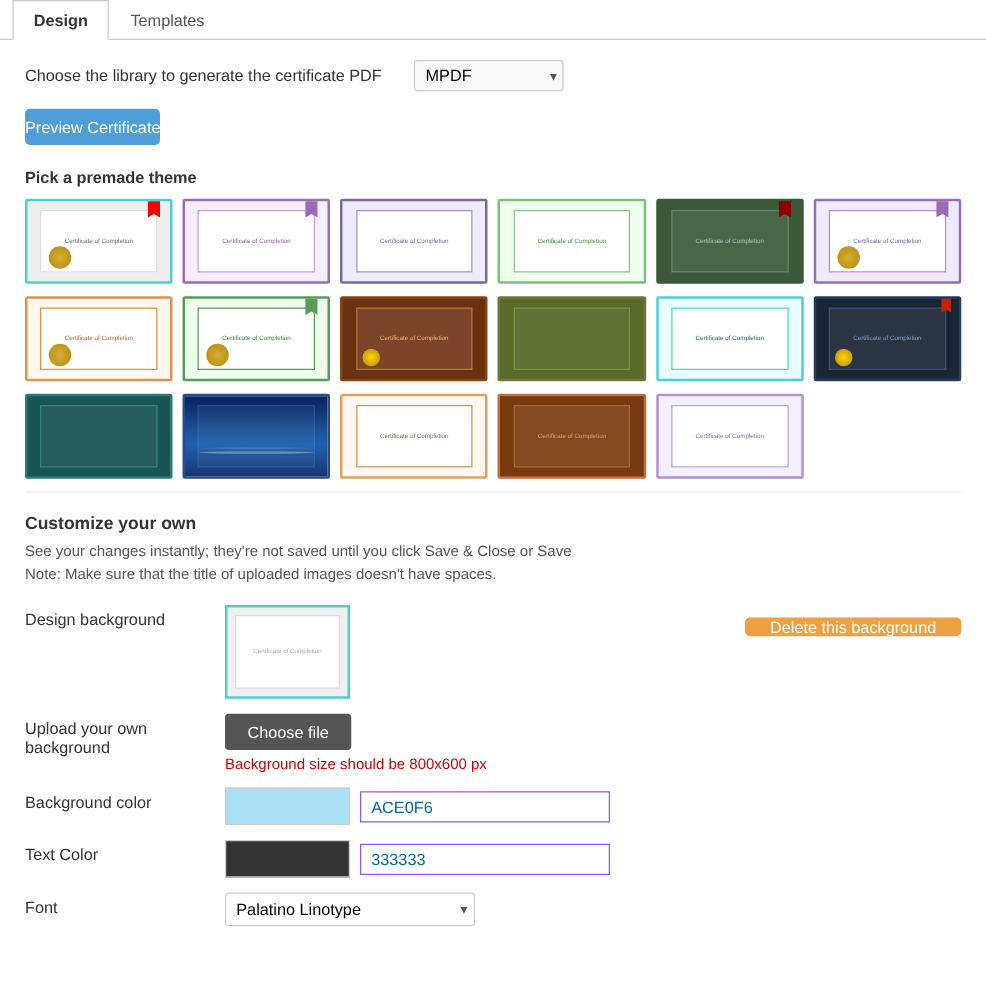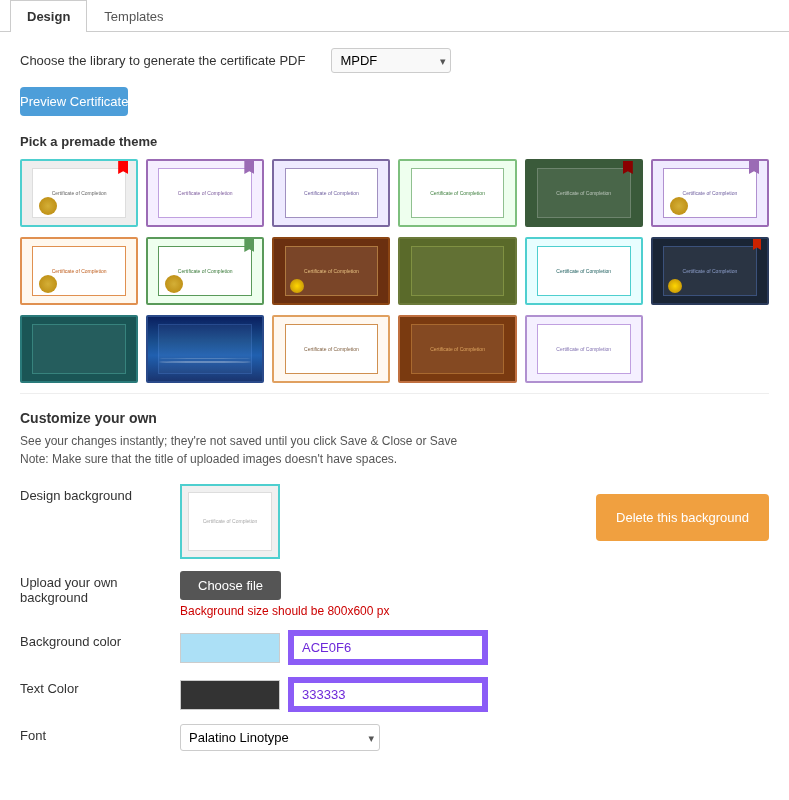--- a/index.html
+++ b/index.html
@@ -43,29 +43,29 @@
     .customize-section { border-top: 1px solid #eee; padding-top: 16px; margin-top: 8px; }
     .customize-title { font-weight: bold; font-size: 14px; margin-bottom: 6px; }
     .customize-note { font-size: 12px; color: #555; margin-bottom: 16px; line-height: 1.5; }
 
     .field-row { display: flex; align-items: flex-start; margin-bottom: 12px; }
     .field-label { width: 160px; font-size: 13px; color: #333; padding-top: 4px; flex-shrink: 0; }
 
     .active-bg-thumb { width: 100px; height: 75px; border: 2px solid #4ecfcf; overflow: hidden; background: #f0f0f0; display: flex; align-items: center; justify-content: center; }
     .thumb-inner { width: 88%; height: 82%; background: #fff; border: 1px solid #ddd; display: flex; align-items: center; justify-content: center; }
 
-    .delete-btn { background: #f0a040; color: #fff; border: none; padding: 16px 20px; border-radius: 4px; cursor: pointer; font-size: 13px; margin-left: 200px; margin-top: 20px; }
+    .delete-btn { background: #f0a040; color: #fff; border: none; padding: 0 20px; border-radius: 4px; cursor: pointer; font-size: 13px; margin-left: 200px; margin-top: 20px; }
 
     .choose-file-btn { background: #555; color: #fff; border: none; padding: 7px 18px; border-radius: 3px; cursor: pointer; font-size: 13px; }
 
     .bg-size-note { color: #cc0000; font-size: 12px; margin-top: 4px; }
 
     .color-row { display: flex; align-items: center; gap: 8px; }
     .color-swatch { width: 100px; height: 30px; border: 1px solid #ccc; cursor: pointer; }
-    .color-input { border: 6px solid #8b5cf6; padding: 4px 8px; font-size: 13px; width: 200px; color: #6d28d9; }
+    .color-input { border: 1px solid #8b5cf6; padding: 4px 8px; font-size: 13px; width: 200px; color: #0369a1; }
 
     .font-select { padding: 5px 24px 5px 8px; border: 1px solid #ccc; border-radius: 3px; font-size: 13px; width: 200px; background: #fff; appearance: none; cursor: pointer; }
 
     .active-row { display: flex; align-items: flex-start; justify-content: space-between; margin-bottom: 12px; }
   </style>
 </head>
 <body>
 
 <div class="tabs">
   <div class="tab active">Design</div>

